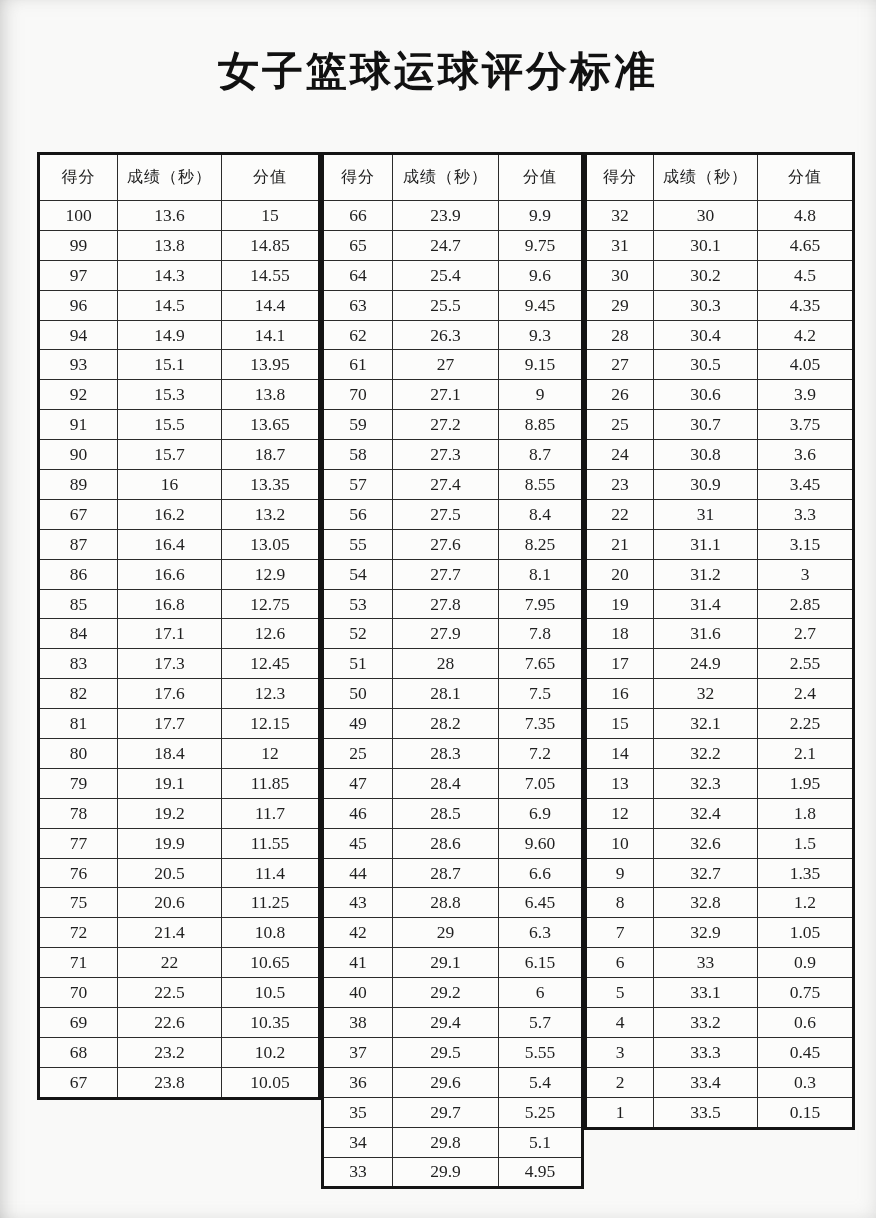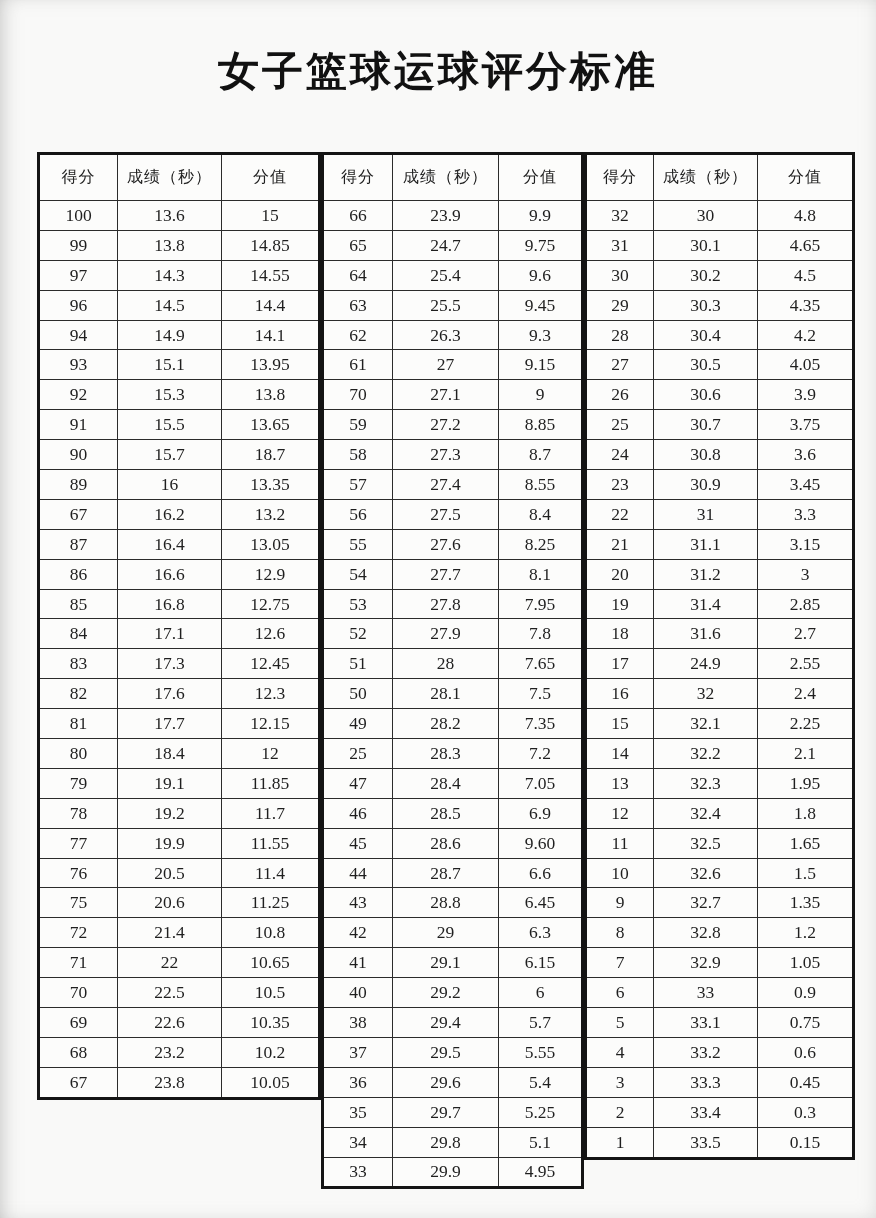--- a/index.html
+++ b/index.html
@@ -549,25 +549,20 @@
           <td>13</td>
           <td>32.3</td>
           <td>1.95</td>
         </tr>
         <tr>
           <td>12</td>
           <td>32.4</td>
           <td>1.8</td>
         </tr>
         <tr>
-          <td>11</td>
-          <td>32.5</td>
-          <td>1.65</td>
-        </tr>
-        <tr>
           <td>10</td>
           <td>32.6</td>
           <td>1.5</td>
         </tr>
         <tr>
           <td>9</td>
           <td>32.7</td>
           <td>1.35</td>
         </tr>
         <tr>

